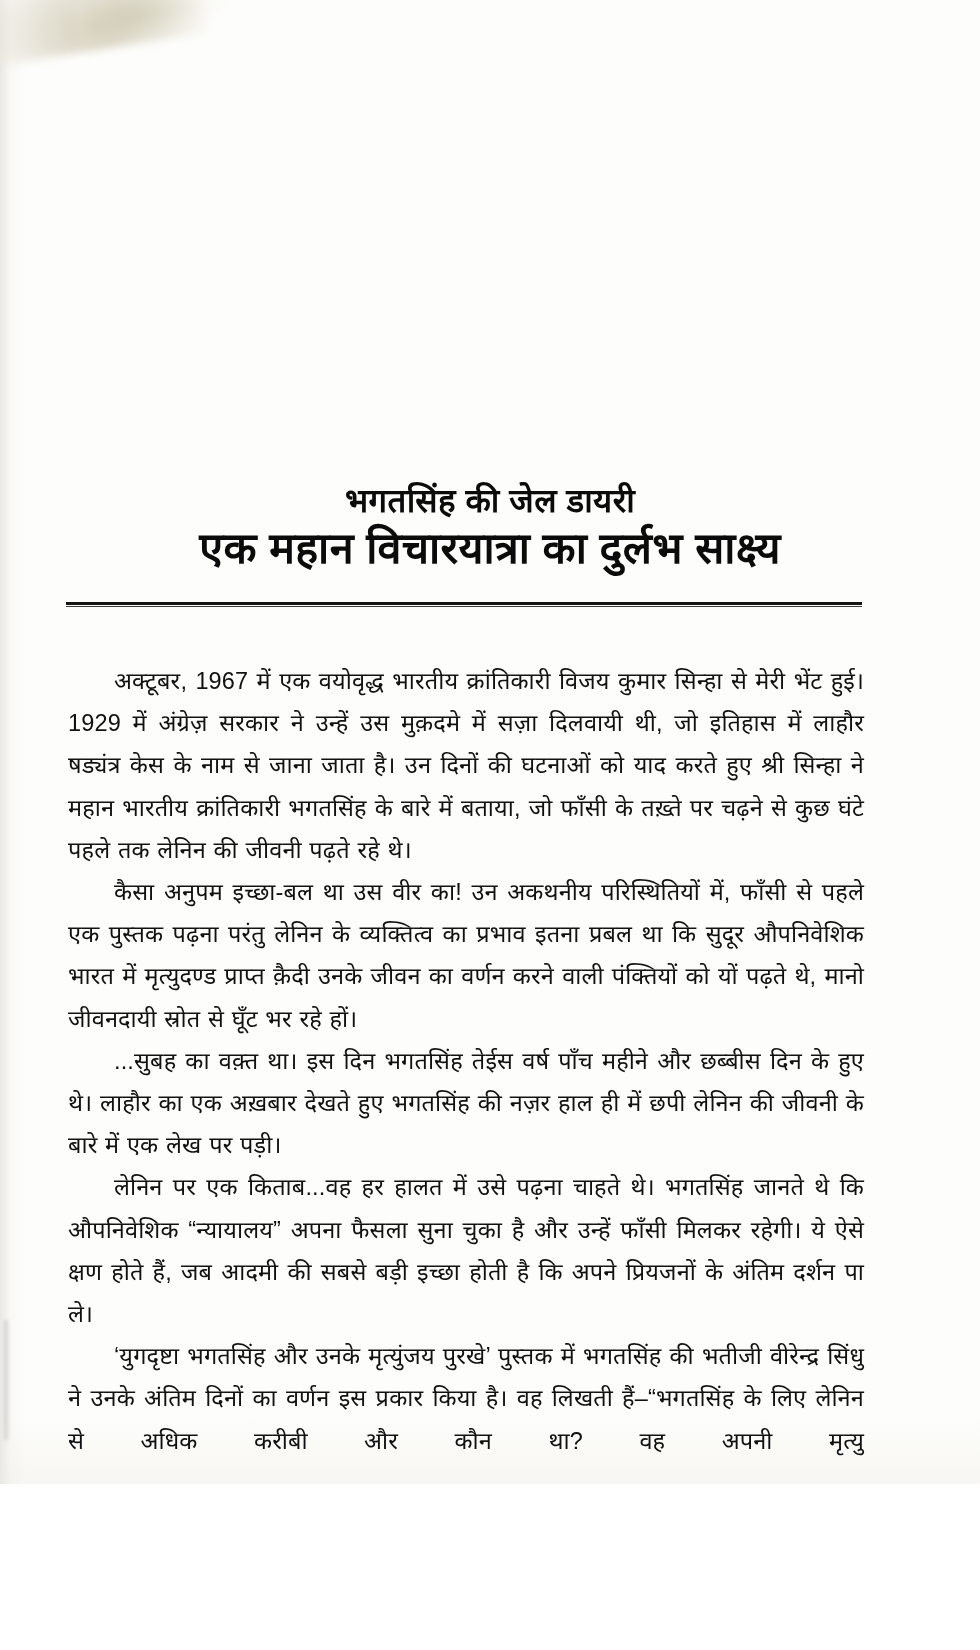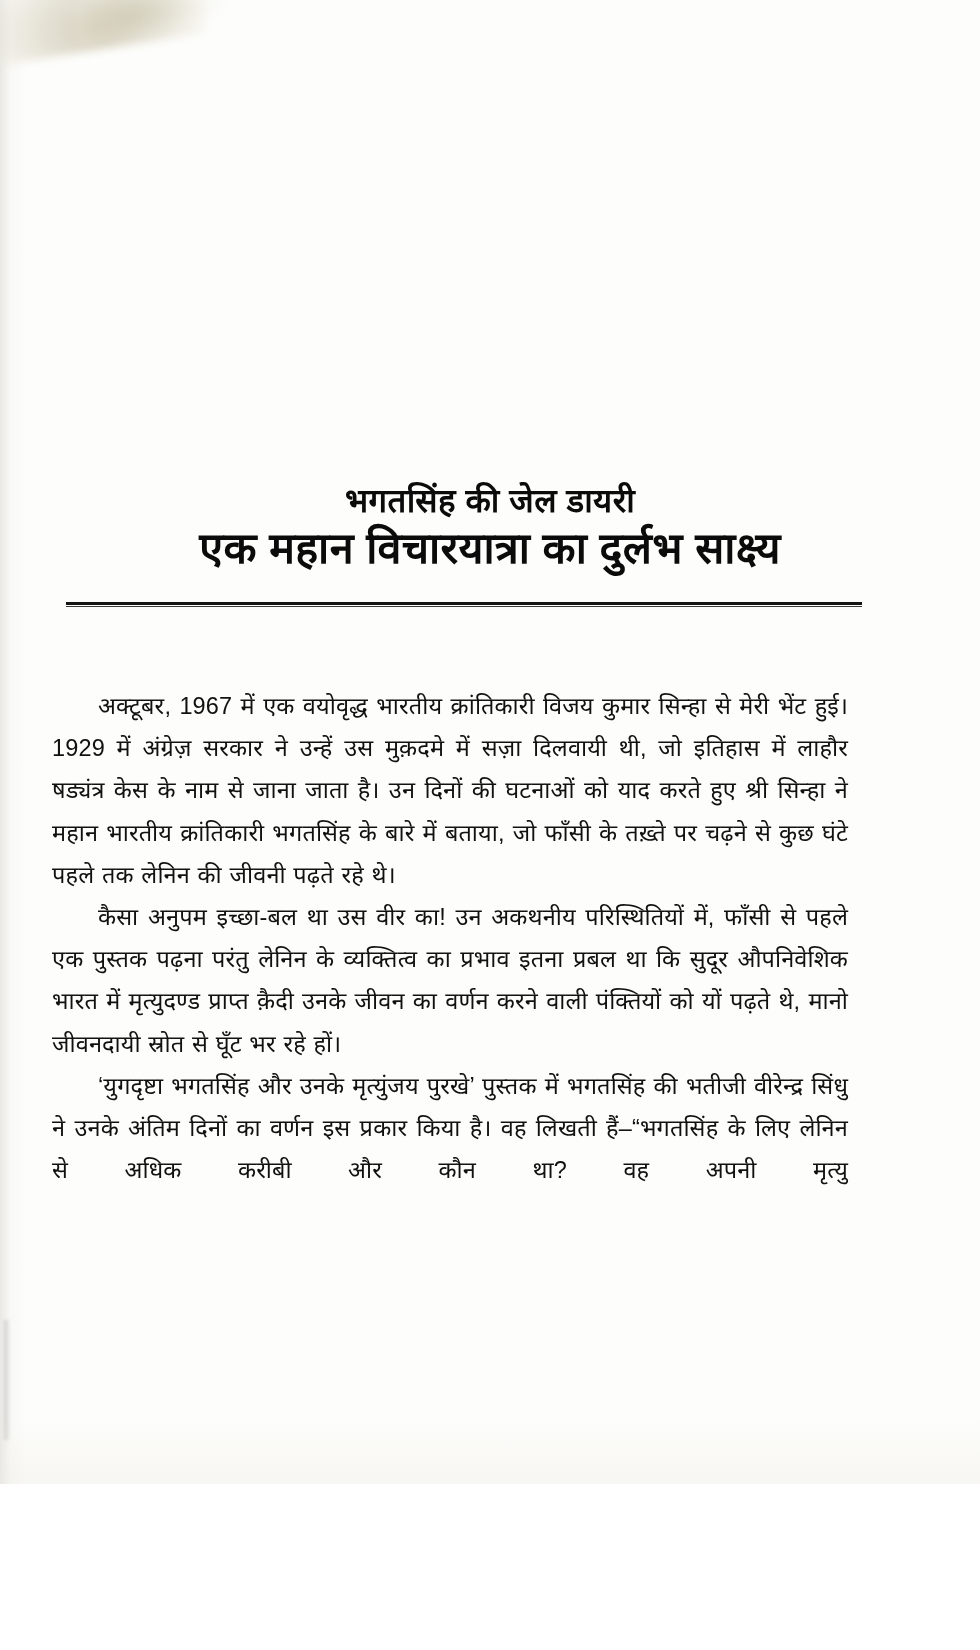--- a/index.html
+++ b/index.html
@@ -116,24 +116,23 @@
     width: 796px;
     height: 0;
     border-top: 3px solid #151515;
     border-bottom: 1px solid #3a3a3a;
     padding-top: 1px;
   }
 
   
   .body-block {
     position: absolute;
-    left: 52px;
+    left: 68px;
     top: 660px;
     width: 796px;
-    margin-top: 25px;
   }
   .para {
     margin: 0;
     text-indent: 46px;
     text-align: justify;
     text-justify: inter-word;
     font-family: "Liberation Sans", "DejaVu Sans", sans-serif;
     font-size: 23.5px;
     line-height: 42.2px;
     color: #111111;
@@ -182,20 +181,22 @@
   <div class="title-block">
     <div class="title-line title-line-1">भगतसिंह की जेल डायरी</div>
     <div class="title-line title-line-2">एक महान विचारयात्रा का दुर्लभ साक्ष्य</div>
   </div>
 
   <div class="title-rule"></div>
 
   <div class="body-block">
     <p class="para">अक्टूबर, 1967 में एक वयोवृद्ध भारतीय क्रांतिकारी विजय कुमार सिन्हा से मेरी भेंट हुई। 1929 में अंग्रेज़ सरकार ने उन्हें उस मुक़दमे में सज़ा दिलवायी थी, जो इतिहास में लाहौर षड्यंत्र केस के नाम से जाना जाता है। उन दिनों की घटनाओं को याद करते हुए श्री सिन्हा ने महान भारतीय क्रांतिकारी भगतसिंह के बारे में बताया, जो फाँसी के तख़्ते पर चढ़ने से कुछ घंटे पहले तक लेनिन की जीवनी पढ़ते रहे थे।</p>
     <p class="para">कैसा अनुपम इच्छा-बल था उस वीर का! उन अकथनीय परिस्थितियों में, फाँसी से पहले एक पुस्तक पढ़ना परंतु लेनिन के व्यक्तित्व का प्रभाव इतना प्रबल था कि सुदूर औपनिवेशिक भारत में मृत्युदण्ड प्राप्त क़ैदी उनके जीवन का वर्णन करने वाली पंक्तियों को यों पढ़ते थे, मानो जीवनदायी स्रोत से घूँट भर रहे हों।</p>
+    <p class="para">...सुबह का वक़्त था। इस दिन भगतसिंह तेईस वर्ष पाँच महीने और छब्बीस दिन के हुए थे। लाहौर का एक अख़बार देखते हुए भगतसिंह की नज़र हाल ही में छपी लेनिन की जीवनी के बारे में एक लेख पर पड़ी।</p>
+    <p class="para">लेनिन पर एक किताब...वह हर हालत में उसे पढ़ना चाहते थे। भगतसिंह जानते थे कि औपनिवेशिक “न्यायालय” अपना फैसला सुना चुका है और उन्हें फाँसी मिलकर रहेगी। ये ऐसे क्षण होते हैं, जब आदमी की सबसे बड़ी इच्छा होती है कि अपने प्रियजनों के अंतिम दर्शन पा ले।</p>
     <p class="para">‘युगदृष्टा भगतसिंह और उनके मृत्युंजय पुरखे’ पुस्तक में भगतसिंह की भतीजी वीरेन्द्र सिंधु ने उनके अंतिम दिनों का वर्णन इस प्रकार किया है। वह लिखती हैं–“भगतसिंह के लिए लेनिन से अधिक करीबी और कौन था? वह अपनी मृत्यु</p>
   </div>
 
   <div class="footer">
     <div class="footer-running-head">भगतसिंह की जेल डायरी</div>
     <div class="footer-page-number">7</div>
   </div>
 
 </div>
 

